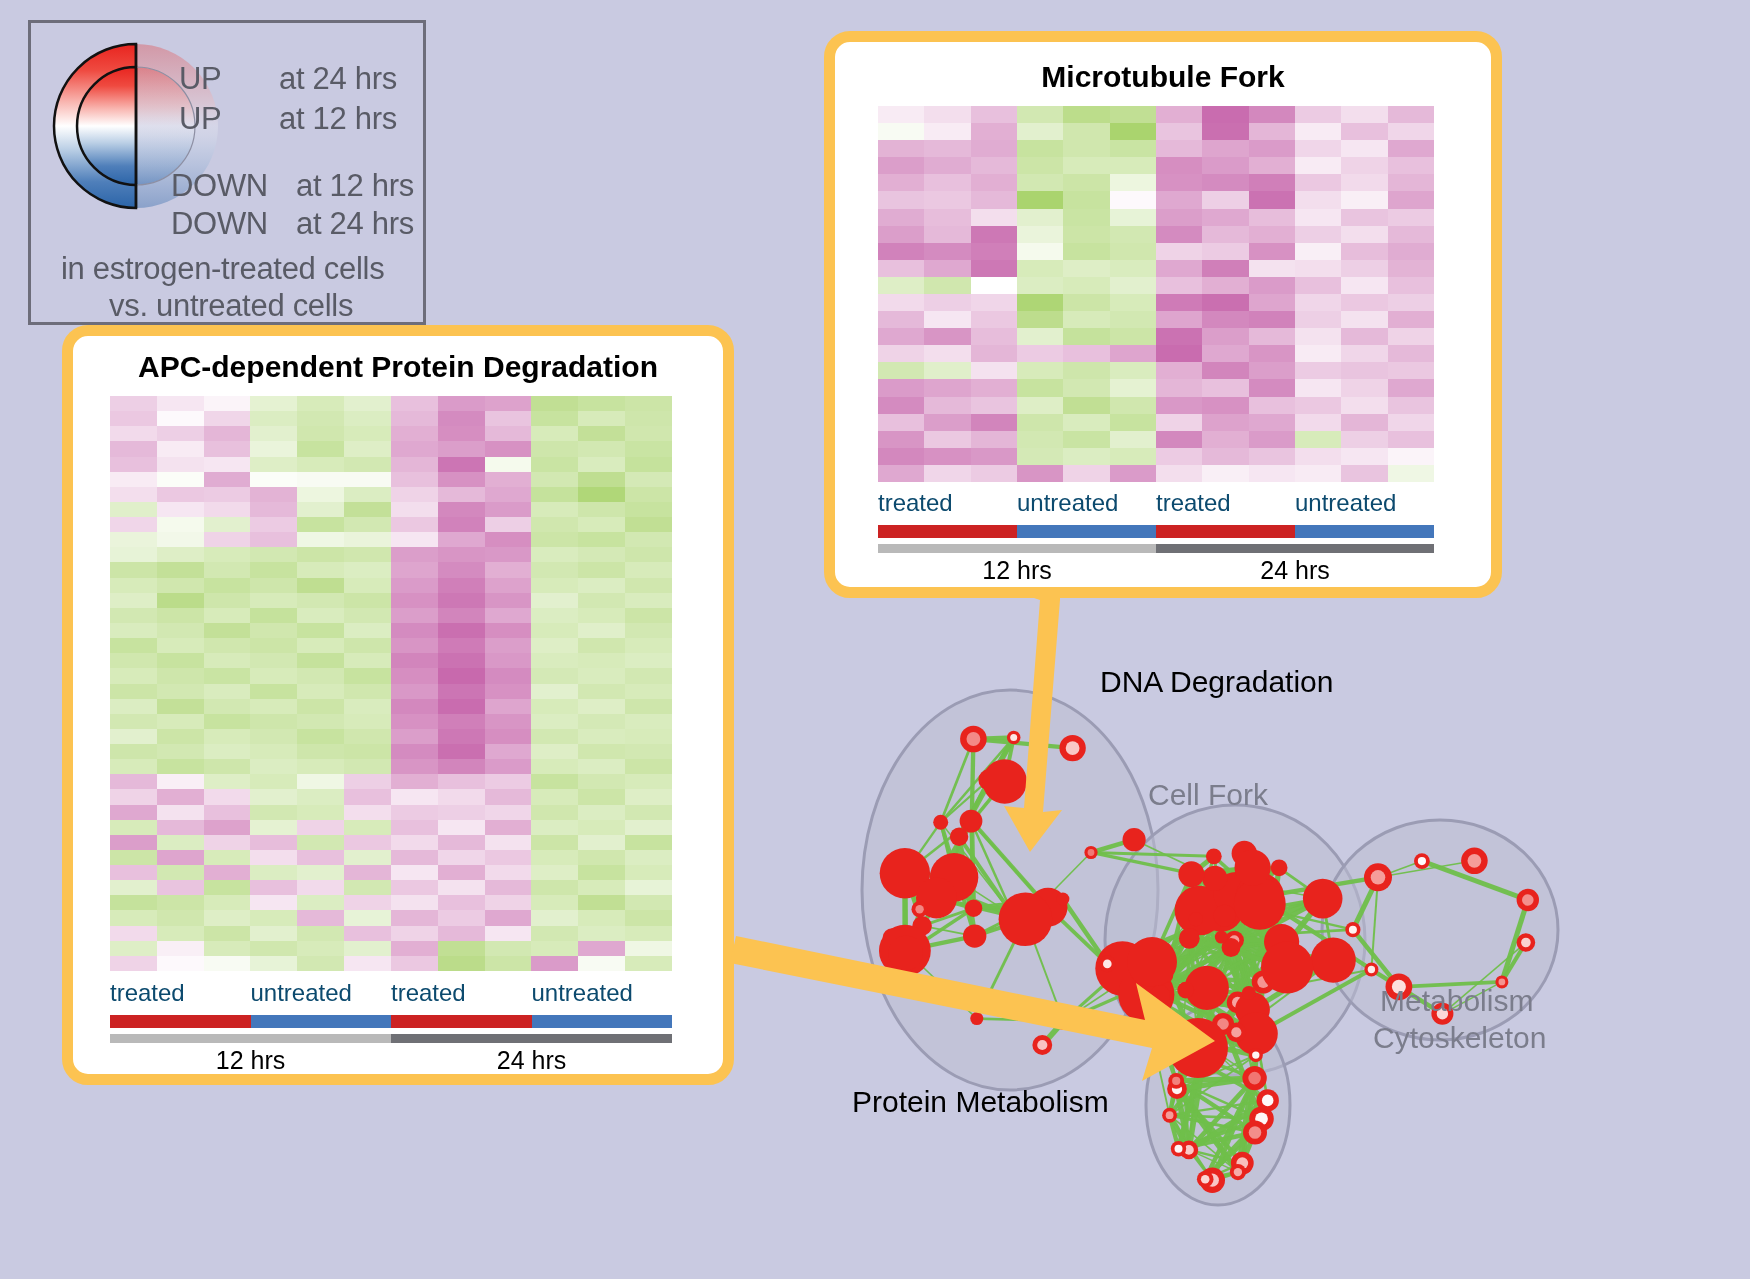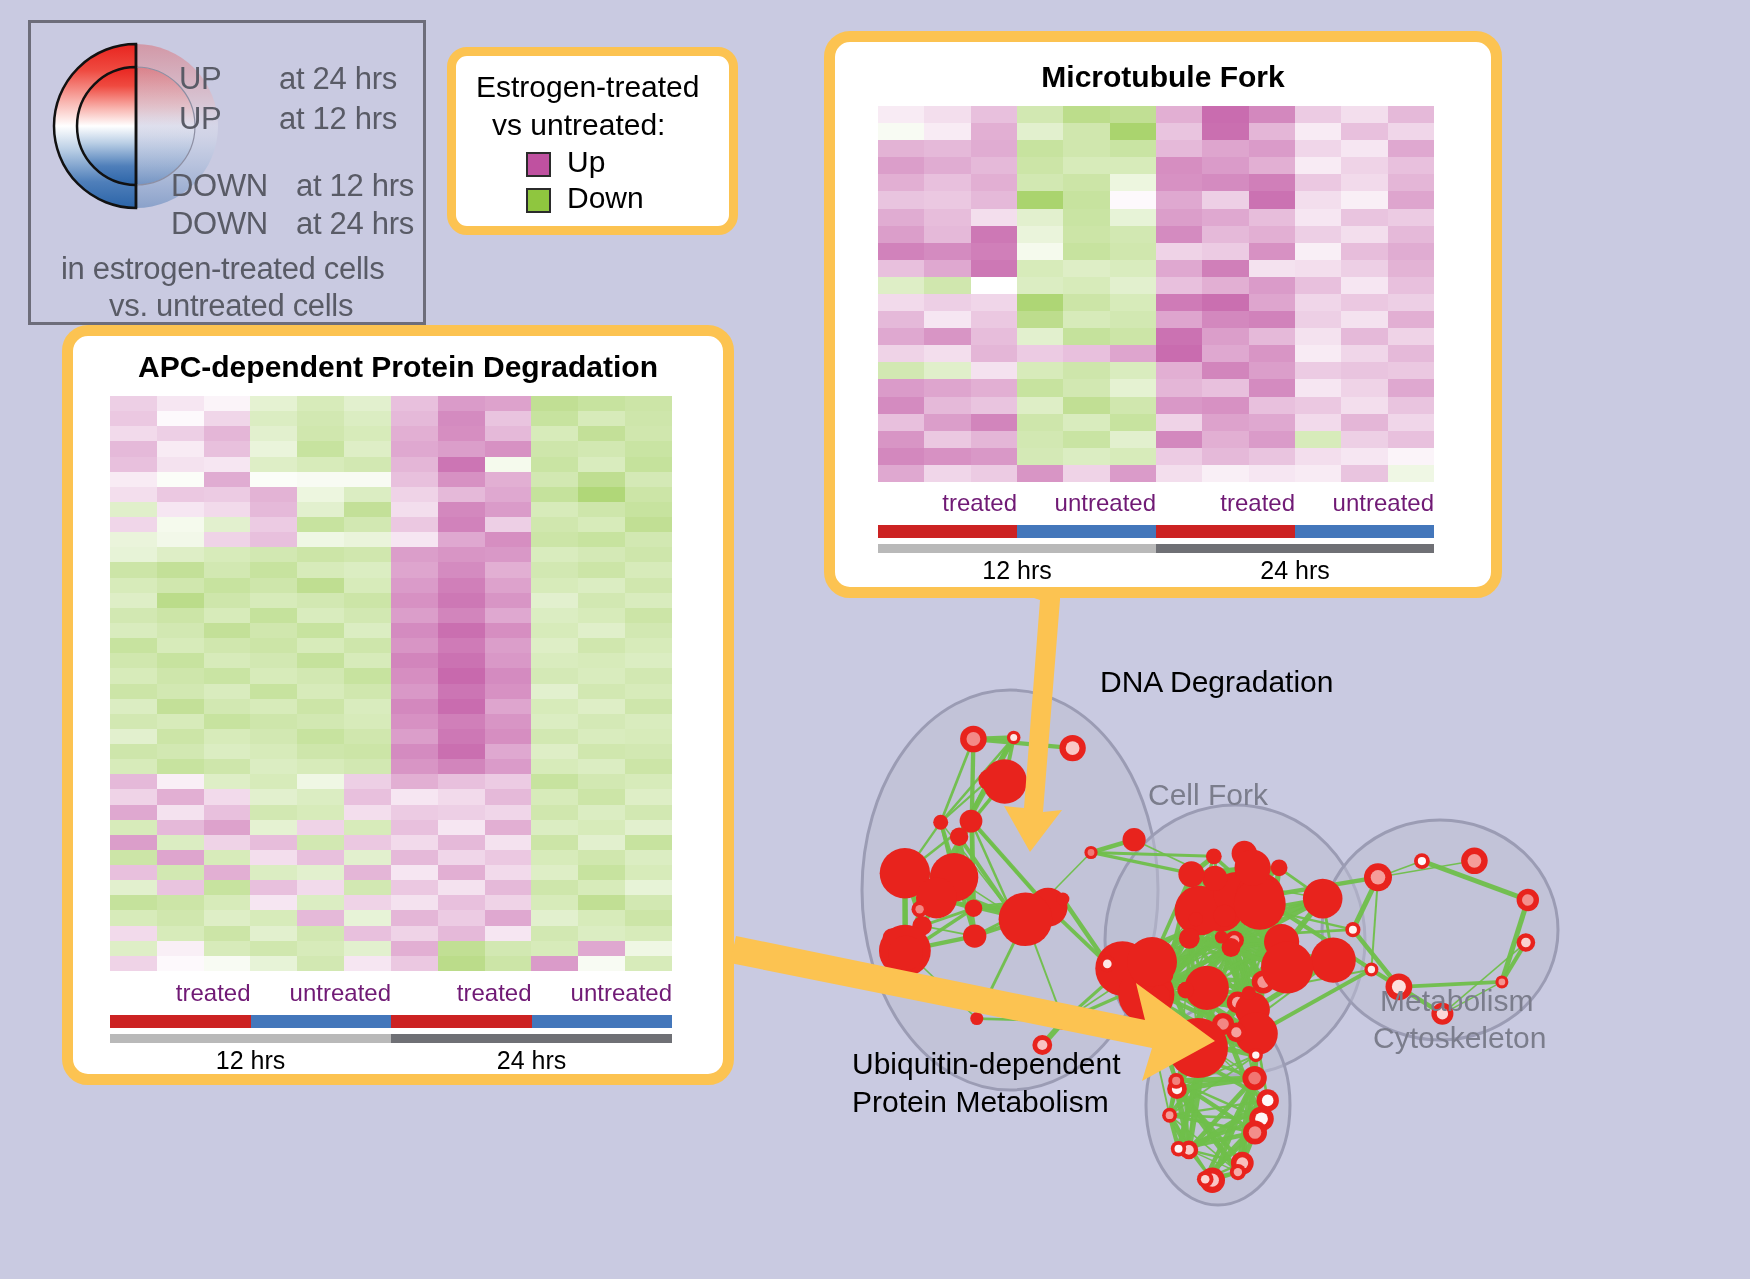--- a/index.html
+++ b/index.html
@@ -99,22 +99,22 @@
     gap: 0;
   }
   .heat-cell { width: 100%; height: 100%; }
 
   .axis-labels {
     position: absolute;
     display: grid;
     grid-template-columns: repeat(4, 1fr);
   }
   .axis-labels > span {
-    text-align: right;
-    color: #701a75;
+    text-align: left;
+    color: #0c4a6e;
     font-size: 24px;
     white-space: nowrap;
   }
   .cond-bar {
     position: absolute;
     display: grid;
     grid-template-columns: repeat(4, 1fr);
     height: 13px;
   }
   .cond-bar > i { display: block; height: 100%; }
@@ -212,28 +212,20 @@
     <span class="wheel-txt" id="wt-up12" style="color: rgb(89, 91, 102);">UP</span>
     <span class="wheel-txt" id="wt-at12a" style="color: rgb(89, 91, 102);">at 12 hrs</span>
     <span class="wheel-txt" id="wt-dn12" style="color: rgb(89, 91, 102);">DOWN</span>
     <span class="wheel-txt" id="wt-at12b" style="color: rgb(89, 91, 102);">at 12 hrs</span>
     <span class="wheel-txt" id="wt-dn24" style="color: rgb(89, 91, 102);">DOWN</span>
     <span class="wheel-txt" id="wt-at24b" style="color: rgb(89, 91, 102);">at 24 hrs</span>
     <span class="wheel-txt" id="wt-cap1" style="color: rgb(89, 91, 102);">in estrogen-treated cells</span>
     <span class="wheel-txt" id="wt-cap2" style="color: rgb(89, 91, 102);">vs. untreated cells</span>
   </div>
 
-  <div id="legend-key" style="border-color: rgb(252, 195, 81);">
-    <span class="kl" id="kl-line1">Estrogen-treated</span>
-    <span class="kl" id="kl-line2">vs untreated:</span>
-    <span class="swatch" id="sw-up" style="background: rgb(191, 81, 160);"></span>
-    <span class="swatch" id="sw-down" style="background: rgb(143, 198, 63);"></span>
-    <span class="kl" id="kl-up">Up</span>
-    <span class="kl" id="kl-down">Down</span>
-  </div>
 
   <div class="panel" id="panel-rf" style="border-color: rgb(252, 195, 81);">
     <div class="panel-title" style="top:18px;">Microtubule Fork</div>
     <div class="heat-grid" id="grid-rf" style="left: 43px; top: 64px; width: 556px; height: 376px; grid-template-columns: repeat(12, 1fr); grid-template-rows: repeat(22, 1fr);">
         <div class="heat-cell" style="background: rgb(248, 235, 244);"></div>
         <div class="heat-cell" style="background: rgb(243, 222, 237);"></div>
         <div class="heat-cell" style="background: rgb(232, 192, 221);"></div>
         <div class="heat-cell" style="background: rgb(210, 232, 178);"></div>
         <div class="heat-cell" style="background: rgb(188, 221, 139);"></div>
         <div class="heat-cell" style="background: rgb(193, 223, 148);"></div>
@@ -1525,21 +1517,20 @@
         <circle cx="352.0" cy="362.0" r="25.0" fill="#e8231d"></circle>
         <circle cx="398.0" cy="448.0" r="30.0" fill="#e8231d"></circle>
         <circle cx="360.0" cy="395.0" r="10.0" fill="#e8231d"></circle>
       </g>
   </svg>
 
   <span class="net-label" id="nl-dna" style="color: rgb(0, 0, 0);">DNA Degradation</span>
   <span class="net-label" id="nl-cc" style="color: rgb(123, 125, 140);">Cell Fork</span>
   <span class="net-label" id="nl-mt1" style="color: rgb(123, 125, 140);">Metabolism</span>
   <span class="net-label" id="nl-mt2" style="color: rgb(123, 125, 140);">Cytoskeleton</span>
-  <span class="net-label" id="nl-ub1" style="color: rgb(0, 0, 0);">Ubiquitin-dependent</span>
   <span class="net-label" id="nl-ub2" style="color: rgb(0, 0, 0);">Protein Metabolism</span>
 
   <svg id="arrows" viewBox="0 0 1750 1279">
 
     <path id="arrow-rf" d="M1034 598 L1060 598 L1060 600 L1043 812 L1062 810 L1030 852 L1004 806 L1024 808 L1040 600 Z" fill="#fcc351"></path>
 
     <path id="arrow-apc" d="M736 936 L1145 1020 L1136 983 L1215 1041 L1142 1081 L1152 1048 L730 963 Z" fill="#fcc351"></path>
   </svg>
 
 </div>

